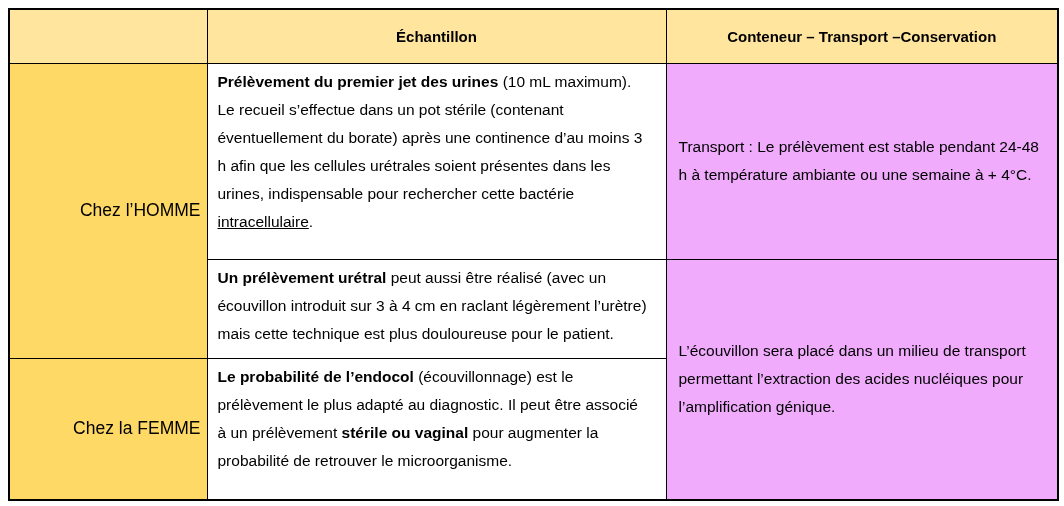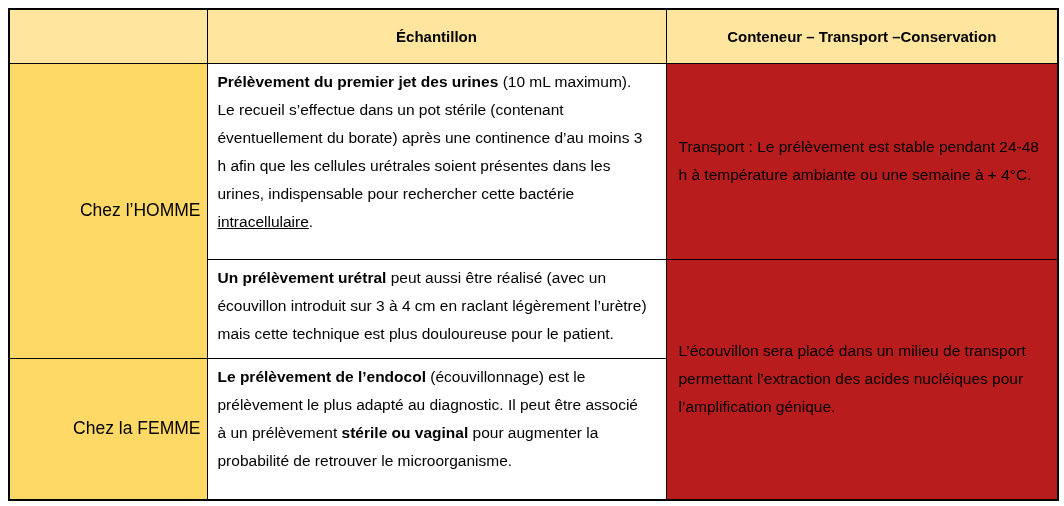--- a/index.html
+++ b/index.html
@@ -53,21 +53,21 @@
     font-size: 15.5px;
     line-height: 28px;
     padding: 4px 18px 4px 10px;
     background: #ffffff;
   }
   td.transport {
     vertical-align: middle;
     font-size: 15.5px;
     line-height: 28px;
     padding: 4px 8px 4px 12px;
-    background: #b91c1c;
+    background: #f0abfc;
   }
   .para { margin: 0; }
   span.b { font-weight: bold; }
   span.u { text-decoration: underline; }
 </style>
 </head>
 <body>
 
 <div class="page">
   <table class="doc-table">
@@ -96,18 +96,18 @@
         <td class="sample">
             <div class="para"><span class="b">Un prélèvement urétral</span><span> peut aussi être réalisé (avec un écouvillon introduit sur 3 à 4 cm en raclant légèrement l’urètre) mais cette technique est plus douloureuse pour le patient.</span></div>
           </td>
         <td class="transport" rowspan="2">
             <div class="para"><span>L’écouvillon sera placé dans un milieu de transport permettant l’extraction des acides nucléiques pour l’amplification génique.</span></div>
           </td>
       </tr>
       <tr class="r3">
         <td class="rowlabel">Chez la FEMME</td>
         <td class="sample">
-            <div class="para"><span class="b">Le prélèvement de l’endocol</span><span> (écouvillonnage) est le prélèvement le plus adapté au diagnostic. Il peut être associé à un prélèvement </span><span class="b">stérile ou vaginal</span><span> pour augmenter la probabilité de retrouver le microorganisme.</span></div>
+            <div class="para"><span class="b">Le probabilité de l’endocol</span><span> (écouvillonnage) est le prélèvement le plus adapté au diagnostic. Il peut être associé à un prélèvement </span><span class="b">stérile ou vaginal</span><span> pour augmenter la probabilité de retrouver le microorganisme.</span></div>
           </td>
       </tr>
     </tbody>
   </table>
 </div>
 
 </body></html>

